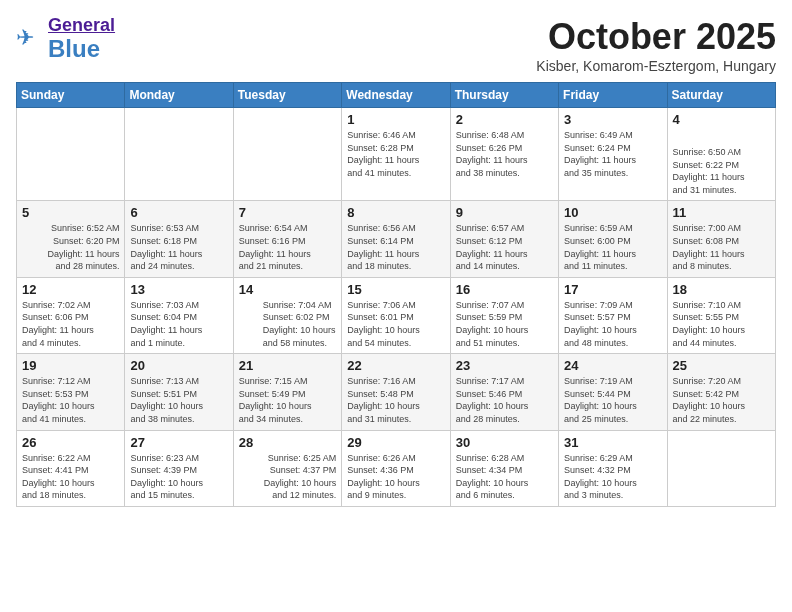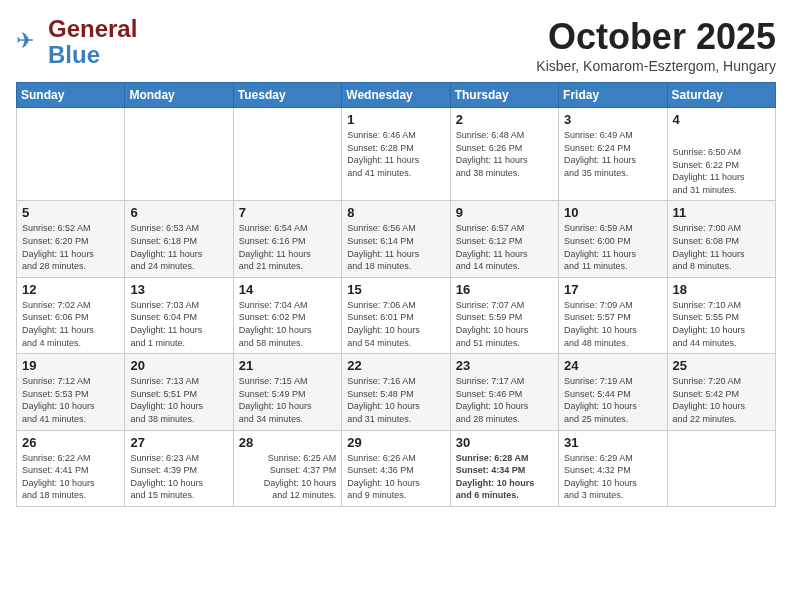--- a/index.html
+++ b/index.html
@@ -19,23 +19,24 @@
     .logo {
       display: flex;
       align-items: center;
     }
     .logo-text {
       display: flex;
       flex-direction: column;
       line-height: 1.1;
     }
     .logo-general {
-      font-size: 24px;
-      font-weight: bold;
-      color: #7f1d1d;
+      font-size: 18px;
+      font-weight: bold;
+      color: #4c1d95;
+      text-decoration: underline;
     }
     .logo-blue {
       font-size: 24px;
       font-weight: bold;
       color: #3a7fc1;
     }
     .logo-icon {
       width: 28px;
       height: 28px;
       margin-right: 4px;
@@ -155,21 +156,21 @@
           <div class="day-number">4</div>
           <div class="day-info" style="white-space: pre-line; margin-top: 19px;">Sunrise: 6:50 AM
 Sunset: 6:22 PM
 Daylight: 11 hours
 and 31 minutes.</div>
         </td>
       </tr>
       <tr>
         <td>
           <div class="day-number">5</div>
-          <div class="day-info" style="white-space: pre-line;">Sunrise: 6:52 AM
+          <div class="day-info" style="white-space: pre-line; text-align: right;">Sunrise: 6:52 AM
 Sunset: 6:20 PM
 Daylight: 11 hours
 and 28 minutes.</div>
         </td>
         <td>
           <div class="day-number">6</div>
           <div class="day-info" style="white-space: pre-line;">Sunrise: 6:53 AM
 Sunset: 6:18 PM
 Daylight: 11 hours
 and 24 minutes.</div>
@@ -220,21 +221,21 @@
         </td>
         <td>
           <div class="day-number">13</div>
           <div class="day-info" style="white-space: pre-line;">Sunrise: 7:03 AM
 Sunset: 6:04 PM
 Daylight: 11 hours
 and 1 minute.</div>
         </td>
         <td>
           <div class="day-number">14</div>
-          <div class="day-info" style="white-space: pre-line;">Sunrise: 7:04 AM
+          <div class="day-info" style="white-space: pre-line; margin-left: 24px;">Sunrise: 7:04 AM
 Sunset: 6:02 PM
 Daylight: 10 hours
 and 58 minutes.</div>
         </td>
         <td>
           <div class="day-number">15</div>
           <div class="day-info" style="white-space: pre-line;">Sunrise: 7:06 AM
 Sunset: 6:01 PM
 Daylight: 10 hours
 and 54 minutes.</div>
@@ -336,21 +337,21 @@
         </td>
         <td>
           <div class="day-number">29</div>
           <div class="day-info" style="white-space: pre-line;">Sunrise: 6:26 AM
 Sunset: 4:36 PM
 Daylight: 10 hours
 and 9 minutes.</div>
         </td>
         <td>
           <div class="day-number">30</div>
-          <div class="day-info" style="white-space: pre-line; font-weight: bold;">Sunrise: 6:28 AM
+          <div class="day-info" style="white-space: pre-line;">Sunrise: 6:28 AM
 Sunset: 4:34 PM
 Daylight: 10 hours
 and 6 minutes.</div>
         </td>
         <td>
           <div class="day-number">31</div>
           <div class="day-info" style="white-space: pre-line;">Sunrise: 6:29 AM
 Sunset: 4:32 PM
 Daylight: 10 hours
 and 3 minutes.</div>

